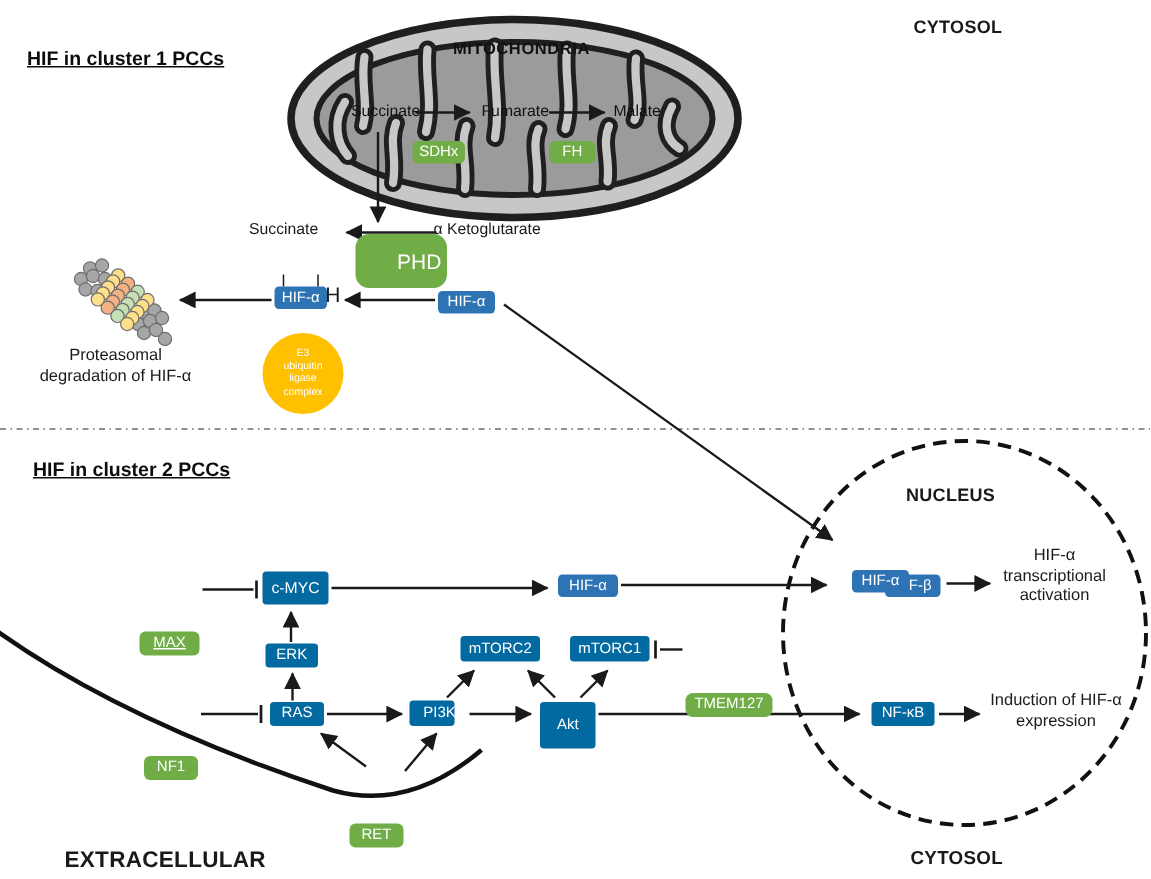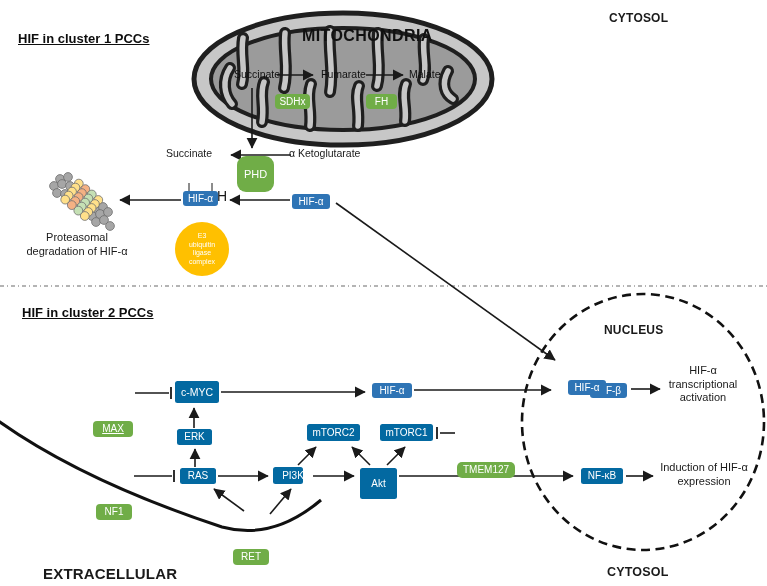--- a/index.html
+++ b/index.html
@@ -7,26 +7,26 @@
           font-family:"Liberation Sans",sans-serif;color:#1a1a1a;}
   .abs{position:absolute;}
   .heading{font-size:13px;font-weight:bold;text-decoration:underline;color:#0d0d0d;white-space:nowrap;}
   .region{font-size:12px;font-weight:bold;color:#1a1a1a;white-space:nowrap;letter-spacing:.2px;}
   .lbl{font-size:10.5px;color:#1a1a1a;white-space:nowrap;}
   .node{position:absolute;display:flex;align-items:center;justify-content:center;
         color:#fff;font-size:10px;white-space:nowrap;line-height:1;}
   .gbox{background:#70AD47;border-radius:4px;margin-top:36px;}
   .obox{background:#0369a1;border-radius:2.5px;}
   .bbox{background:#2E74B5;border-radius:3px;}
-  .phd{background:#70AD47;border-radius:9px;font-size:11px;}
+  .phd{background:#70AD47;border-radius:9px;font-size:14px;padding-left:24px;}
   .e3{background:#FFC000;border-radius:50%;color:#fff;font-size:7px;line-height:8.5px;
       display:flex;flex-direction:column;align-items:center;justify-content:center;text-align:center;}
   .caption{font-size:11px;text-align:center;line-height:13.5px;color:#1a1a1a;}
   .oh{font-size:14px;color:#1a1a1a;margin-top:16px;}
-  .mito-label{font-size:16px;font-weight:bold;color:#111;letter-spacing:.4px;}
+  .mito-label{font-size:11px;font-weight:bold;color:#111;letter-spacing:.4px;}
   svg{position:absolute;left:0;top:0;}
 </style>
 </head>
 <body>
 
 <div class="canvas">
 
   <svg width="767" height="586" viewBox="0 0 767 586">
     <defs>
       <marker id="ah" markerWidth="8" markerHeight="8" refX="6.5" refY="3.5" orient="auto">

